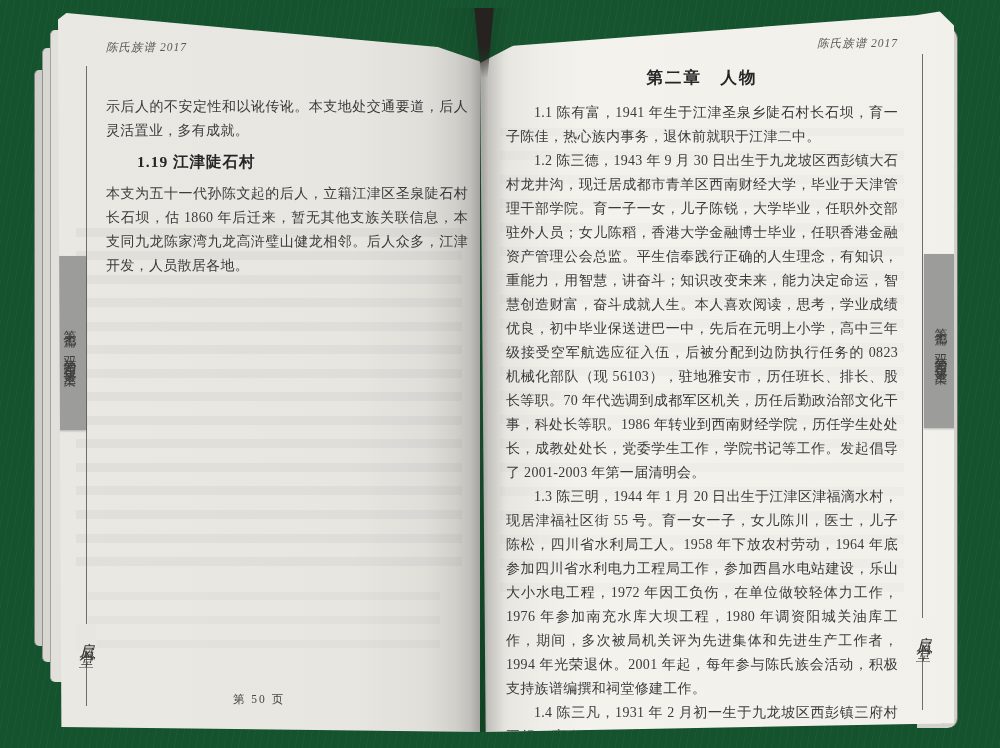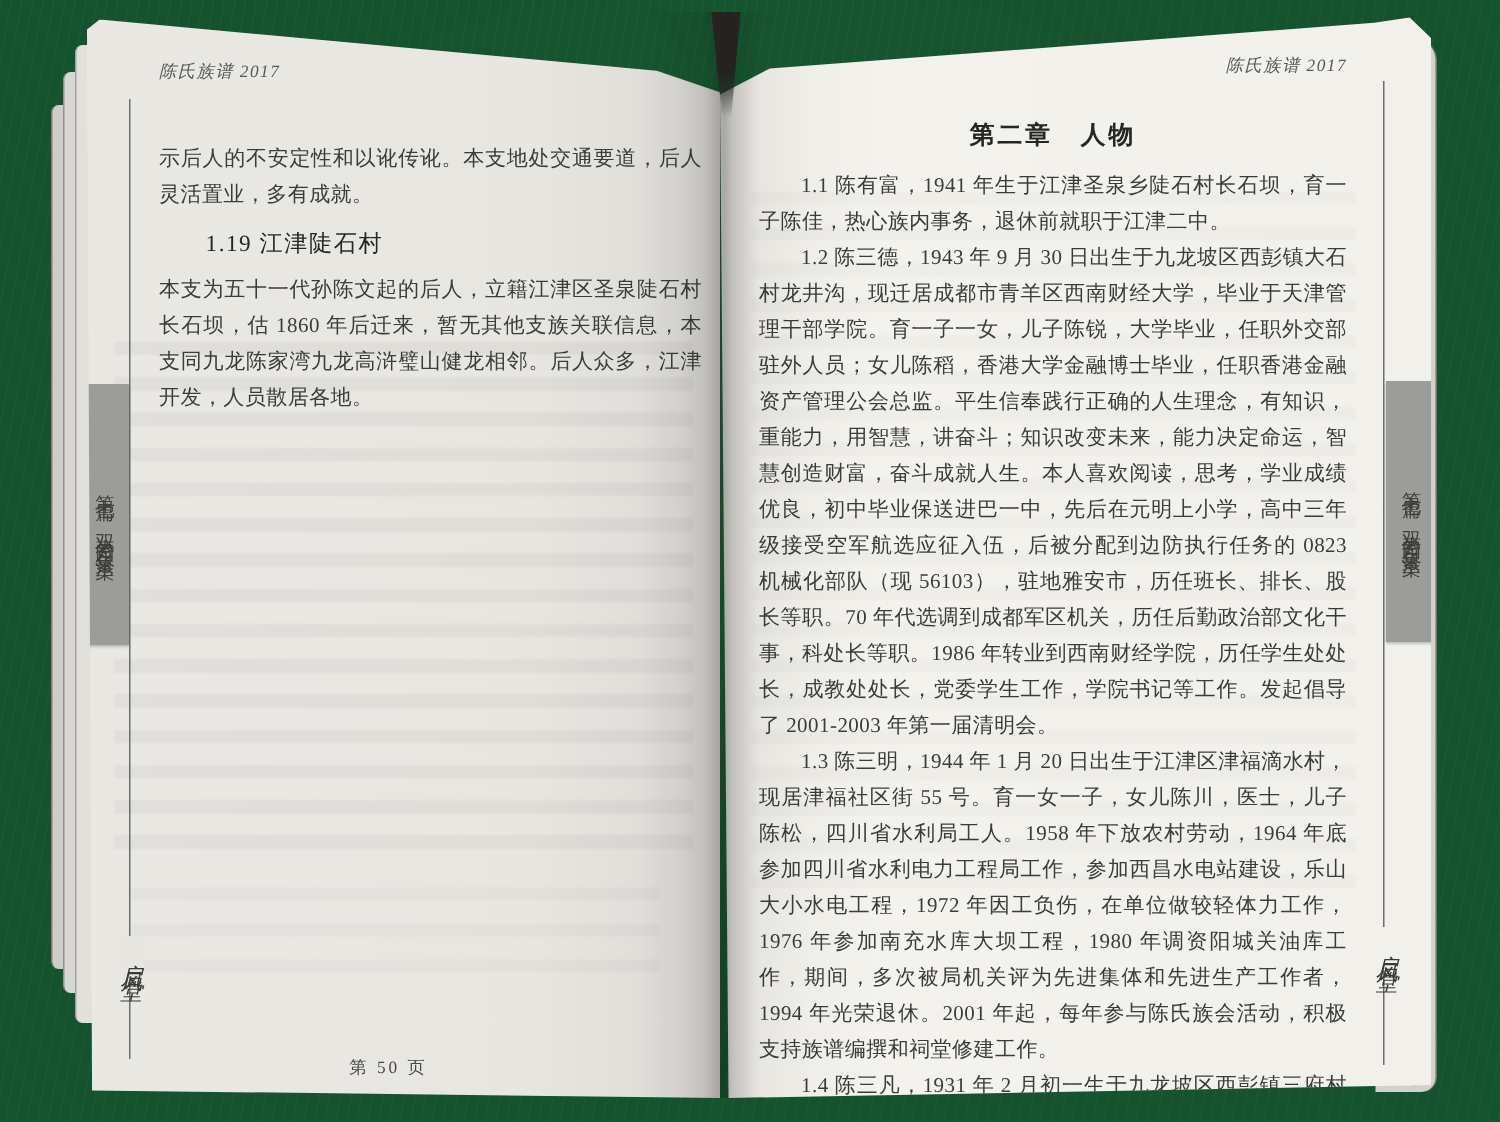--- a/index.html
+++ b/index.html
@@ -69,24 +69,24 @@
 
   .content{position:absolute;z-index:2;color:#3b3b3b;}
   .content-left{left:48px;right:12px;top:32px;}
   .content-right{left:26px;right:56px;top:28px;}
 
   .running-header{font-style:italic;font-size:11.5px;color:#58585б;color:#585856;letter-spacing:1px;}
   .rh-right{text-align:right;}
 
   .body-text{font-size:14px;line-height:24px;text-align:justify;letter-spacing:0.3px;margin:0;}
   .p-first{margin-top:40px;}
-  .section-heading{font-size:15.5px;font-weight:normal;color:#262626;margin:9px 0 9px 0;text-indent:2em;letter-spacing:1px;}
-  .chapter-title{text-align:center;font-size:16.5px;font-weight:bold;color:#262626;margin:28px 0 12px 0;letter-spacing:2px;}
+  .section-heading{font-size:15.5px;font-weight:bold;color:#262626;margin:9px 0 9px 0;text-indent:2em;letter-spacing:1px;}
+  .chapter-title{text-align:center;font-size:16.5px;font-weight:bold;color:#262626;margin:16px 0 12px 0;letter-spacing:2px;}
   .entry{text-indent:2em;}
-  .page-num{position:absolute;bottom:13px;left:0;right:0;text-align:center;font-size:11.5px;color:#474745;letter-spacing:2px;z-index:2;}
+  .page-num{position:absolute;bottom:25px;left:0;right:0;text-align:center;font-size:11.5px;color:#474745;letter-spacing:2px;z-index:2;}
   .pn-left{right:20px;}
   .pn-right{left:-10px;}
 
   
   .ghost{position:absolute;z-index:1;pointer-events:none;filter:blur(0.7px);}
   .ghost-left{left:18px;right:18px;top:214px;height:344px;
     background:repeating-linear-gradient(0deg, rgba(95,95,95,0.06) 0 9px, transparent 9px 23.5px);}
   .ghost-left2{left:30px;right:40px;top:580px;height:60px;
     background:repeating-linear-gradient(0deg, rgba(95,95,95,0.045) 0 8px, transparent 8px 24px);}
   .ghost-right{left:20px;right:50px;top:120px;bottom:140px;

